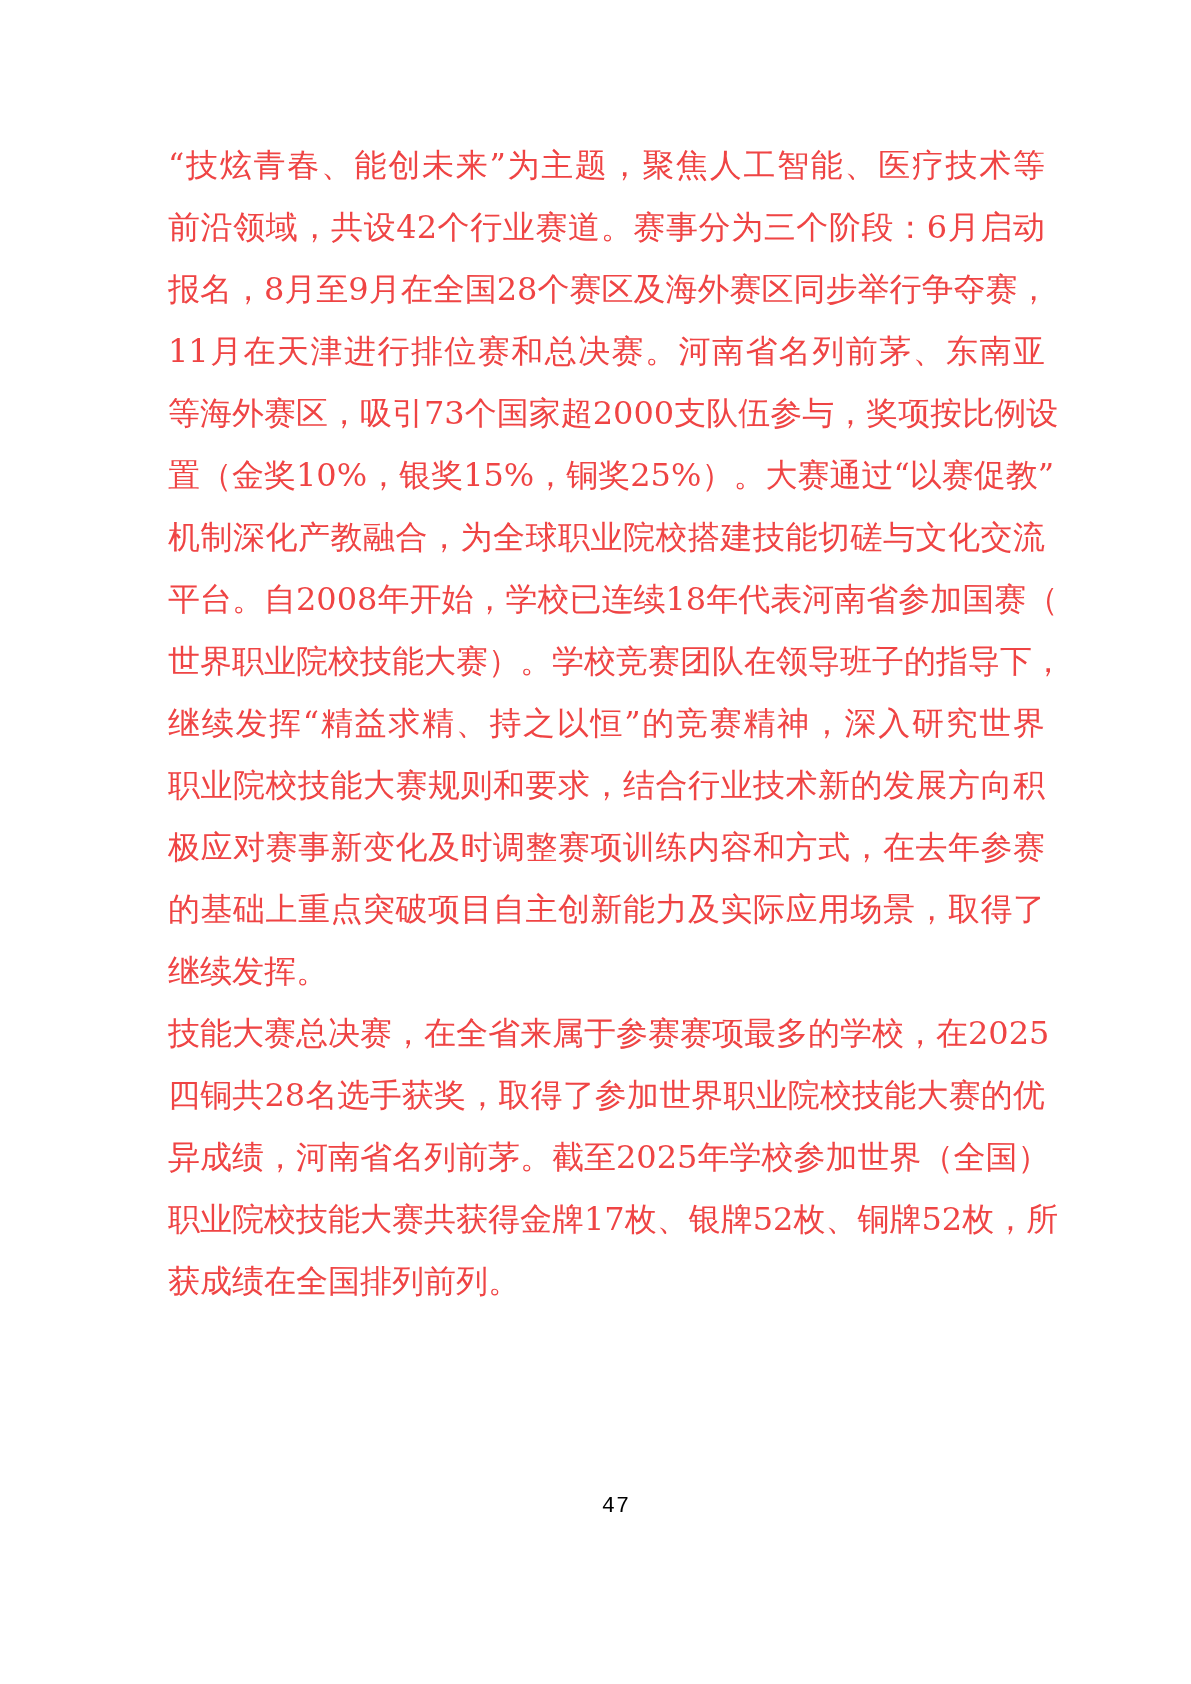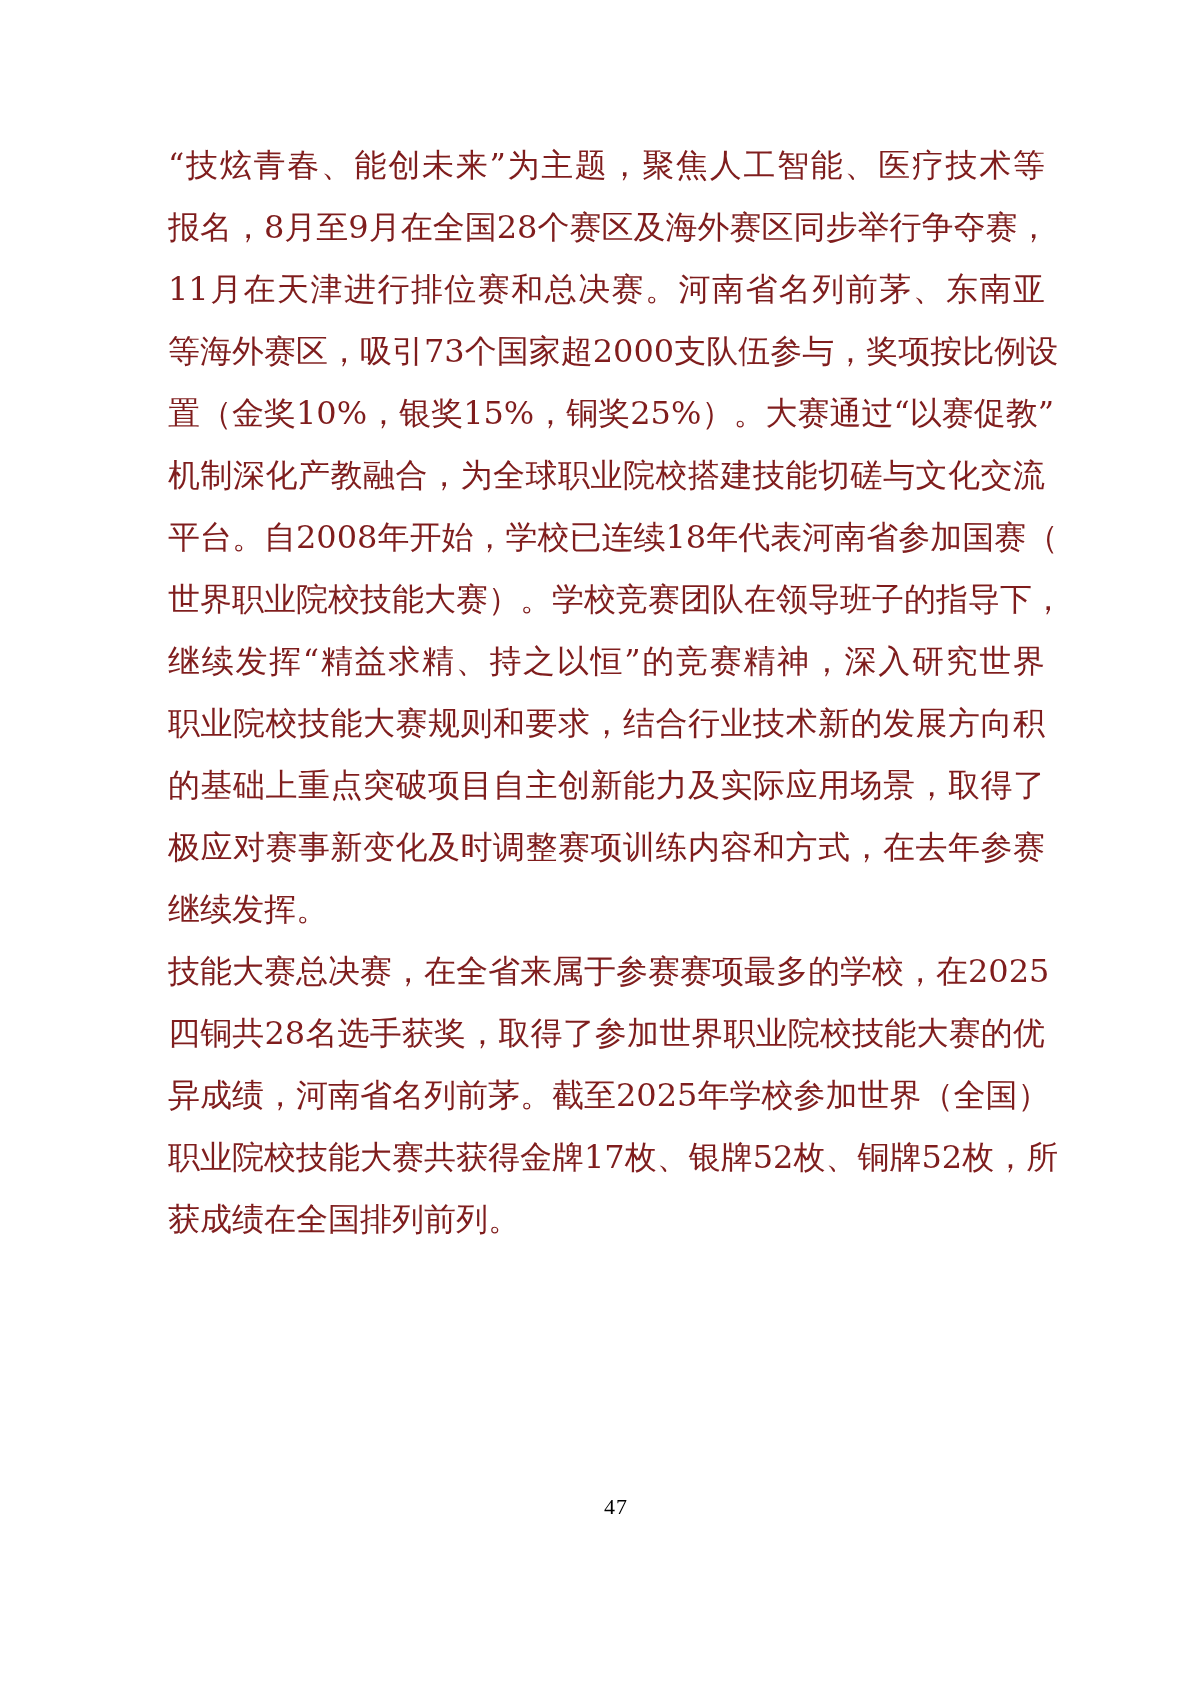--- a/index.html
+++ b/index.html
@@ -15,21 +15,21 @@
     overflow: hidden;
   }
   .text-block {
     position: absolute;
     left: 168px;
     top: 134px;
     width: 877px;
     font-family: "DejaVu Serif", "Liberation Serif", serif;
     font-size: 32px;
     line-height: 62px;
-    color: #7f1d1d;
+    color: #ef4444;
   }
   .line {
     margin: 0;
     padding: 0;
     text-align: justify;
     text-align-last: justify;
     white-space: nowrap;
   }
   .line.para-last {
     text-align: left;
@@ -39,44 +39,45 @@
     text-indent: 70px;
   }
   .page-number {
     position: absolute;
     top: 1494px;
     left: 0;
     width: 100%;
     padding-left: 41px;
     box-sizing: border-box;
     text-align: center;
-    font-family: Liberation Serif, serif;
+    font-family: Liberation Mono, monospace;
     font-size: 22px;
     letter-spacing: 1px;
     color: #000000;
   }
 </style>
 </head>
 <body>
 
 <div class="page">
   <div class="text-block">
 
     <div class="line">“技炫青春、能创未来”为主题，聚焦人工智能、医疗技术等</div>
+    <div class="line">前沿领域，共设42个行业赛道。赛事分为三个阶段：6月启动</div>
     <div class="line">报名，8月至9月在全国28个赛区及海外赛区同步举行争夺赛，</div>
     <div class="line">11月在天津进行排位赛和总决赛。河南省名列前茅、东南亚</div>
     <div class="line">等海外赛区，吸引73个国家超2000支队伍参与，奖项按比例设</div>
     <div class="line">置（金奖10%，银奖15%，铜奖25%）。大赛通过“以赛促教”</div>
     <div class="line">机制深化产教融合，为全球职业院校搭建技能切磋与文化交流</div>
     <div class="line">平台。自2008年开始，学校已连续18年代表河南省参加国赛（</div>
     <div class="line">世界职业院校技能大赛）。学校竞赛团队在领导班子的指导下，</div>
     <div class="line">继续发挥“精益求精、持之以恒”的竞赛精神，深入研究世界</div>
     <div class="line">职业院校技能大赛规则和要求，结合行业技术新的发展方向积</div>
+    <div class="line">极应对赛事新变化及时调整赛项训练内容和方式，在去年参赛</div>
     <div class="line">的基础上重点突破项目自主创新能力及实际应用场景，取得了</div>
-    <div class="line">极应对赛事新变化及时调整赛项训练内容和方式，在去年参赛</div>
     <div class="line para-last">继续发挥。</div>
 
     <div class="line">技能大赛总决赛，在全省来属于参赛赛项最多的学校，在2025</div>
     <div class="line">四铜共28名选手获奖，取得了参加世界职业院校技能大赛的优</div>
     <div class="line">异成绩，河南省名列前茅。截至2025年学校参加世界（全国）</div>
     <div class="line">职业院校技能大赛共获得金牌17枚、银牌52枚、铜牌52枚，所</div>
     <div class="line para-last">获成绩在全国排列前列。</div>
 
   </div>
 

